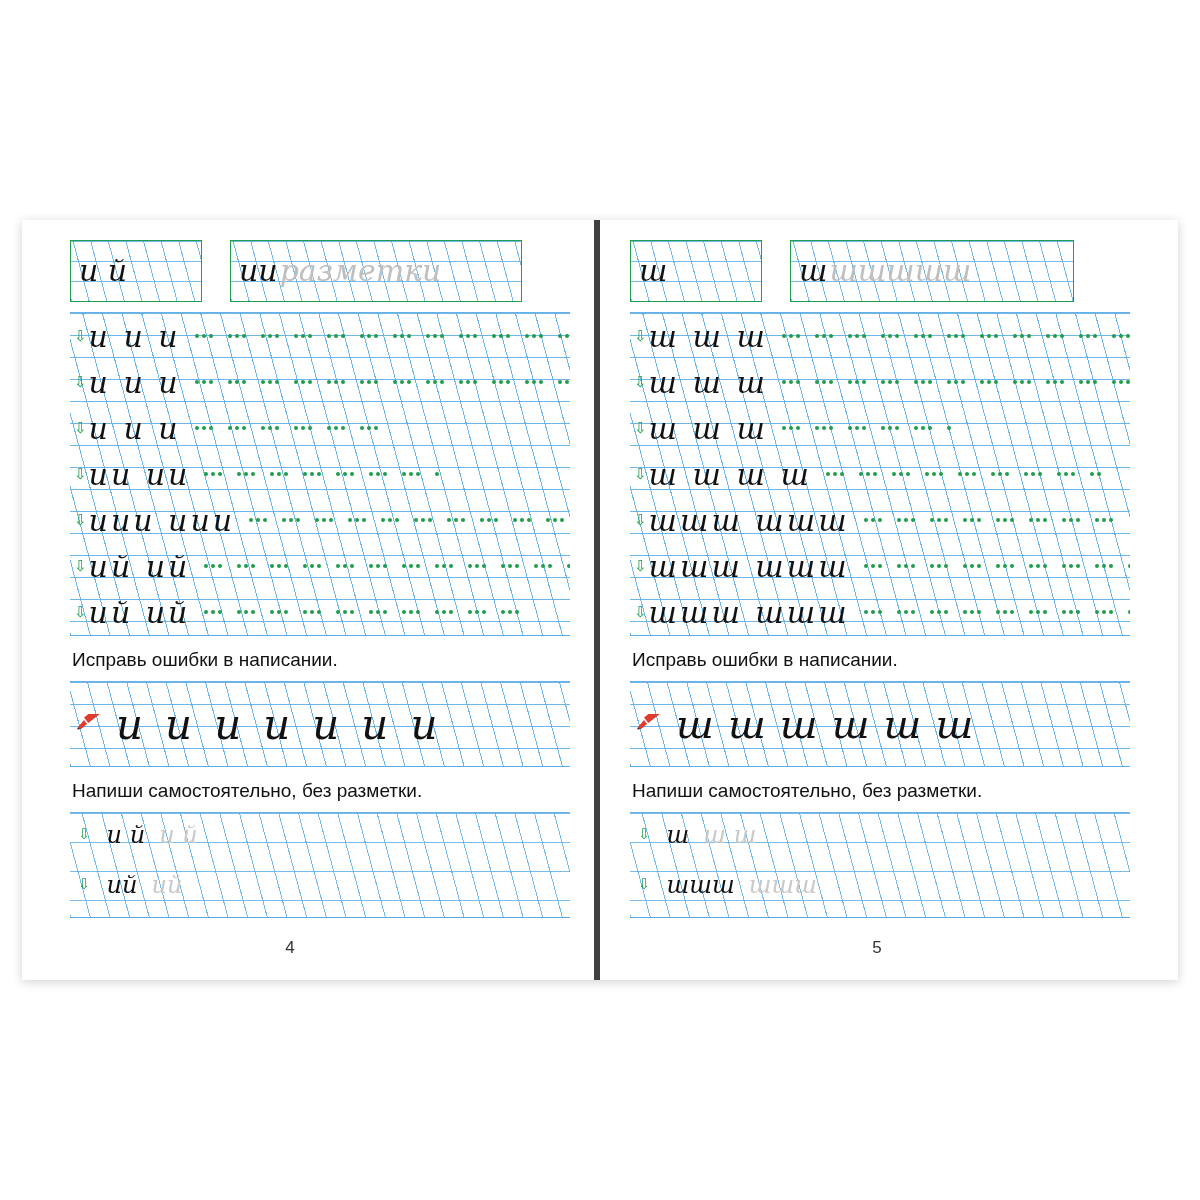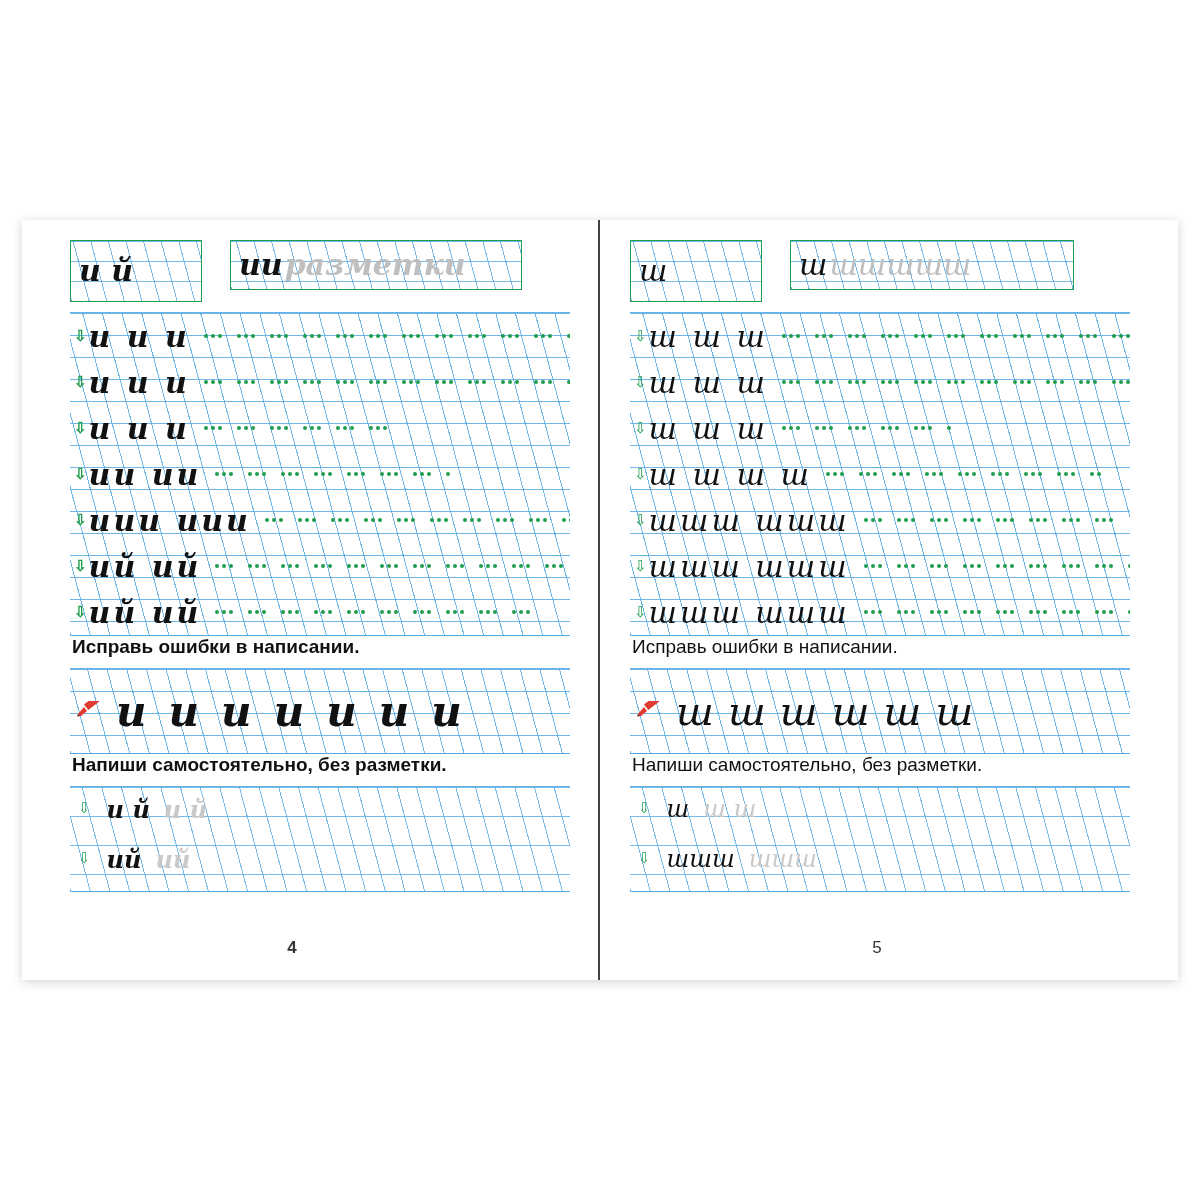--- a/index.html
+++ b/index.html
@@ -24,21 +24,21 @@
 
   .page {
     position: relative;
     width: 578px;
     height: 760px;
     box-sizing: border-box;
     overflow: hidden;
     background: #ffffff;
   }
 
-  .page.left { border-right: 2px solid #404040; font-weight: bold; }
+  .page.left { border-right: 6px solid #404040; }
 
   .page-inner {
     position: absolute;
     left: 48px;
     top: 20px;
     width: 500px;
   }
   .page.right .page-inner { left: 30px; }
 
   
@@ -109,21 +109,21 @@
   }
 
   .demo-box {
     border: 1.6px solid #1f9d4d;
     box-sizing: border-box;
     position: relative;
     overflow: hidden;
   }
 
   .demo-box.small { width: 132px; height: 62px; }
-  .demo-box.wide  { width: 292px; height: 50px; }
+  .demo-box.wide  { width: 292px; height: 62px; }
   .page.right .demo-box.wide { width: 284px; }
 
   .demo-box .grid {
     position: absolute;
     inset: 0;
     background-image:
       repeating-linear-gradient(
         75deg,
         rgba(86,170,228,0.8) 0px,
         rgba(86,170,228,0.8) 1px,
@@ -195,21 +195,21 @@
     width: 4px; height: 4px; border-radius: 50%;
     background: #1f9d4d;
     flex: 0 0 auto;
   }
   .dots span.sp { background: transparent; width: 9px; }
 
   .caption {
     font-family: "Liberation Sans", sans-serif;
     font-size: 19px;
     color: #111111;
-    margin: 0 0 10px 2px;
+    margin: 13px 0 10px 2px;
   }
 
   .correct-band {
     position: relative;
     height: 84px;
     display: flex;
     align-items: center;
     overflow: hidden;
   }
 

